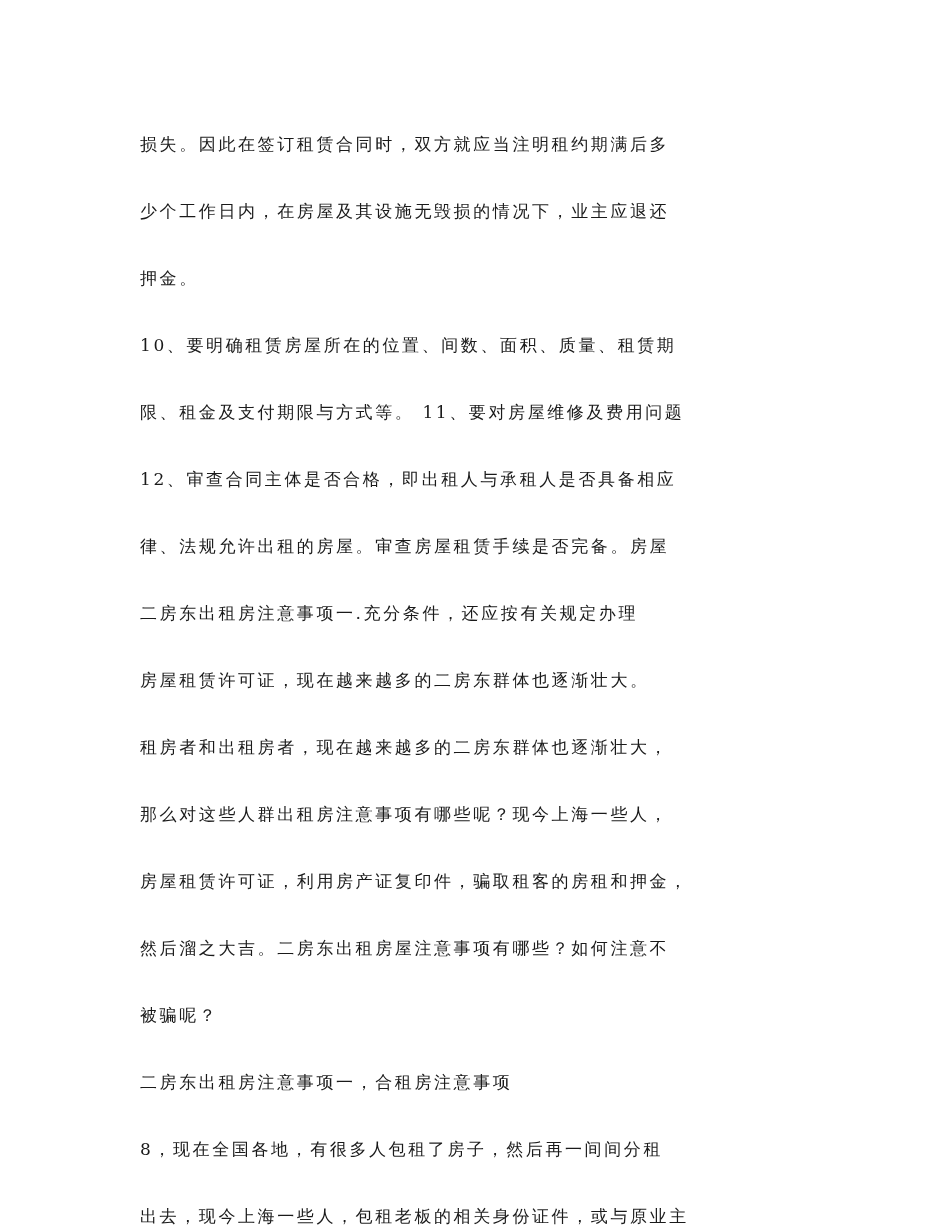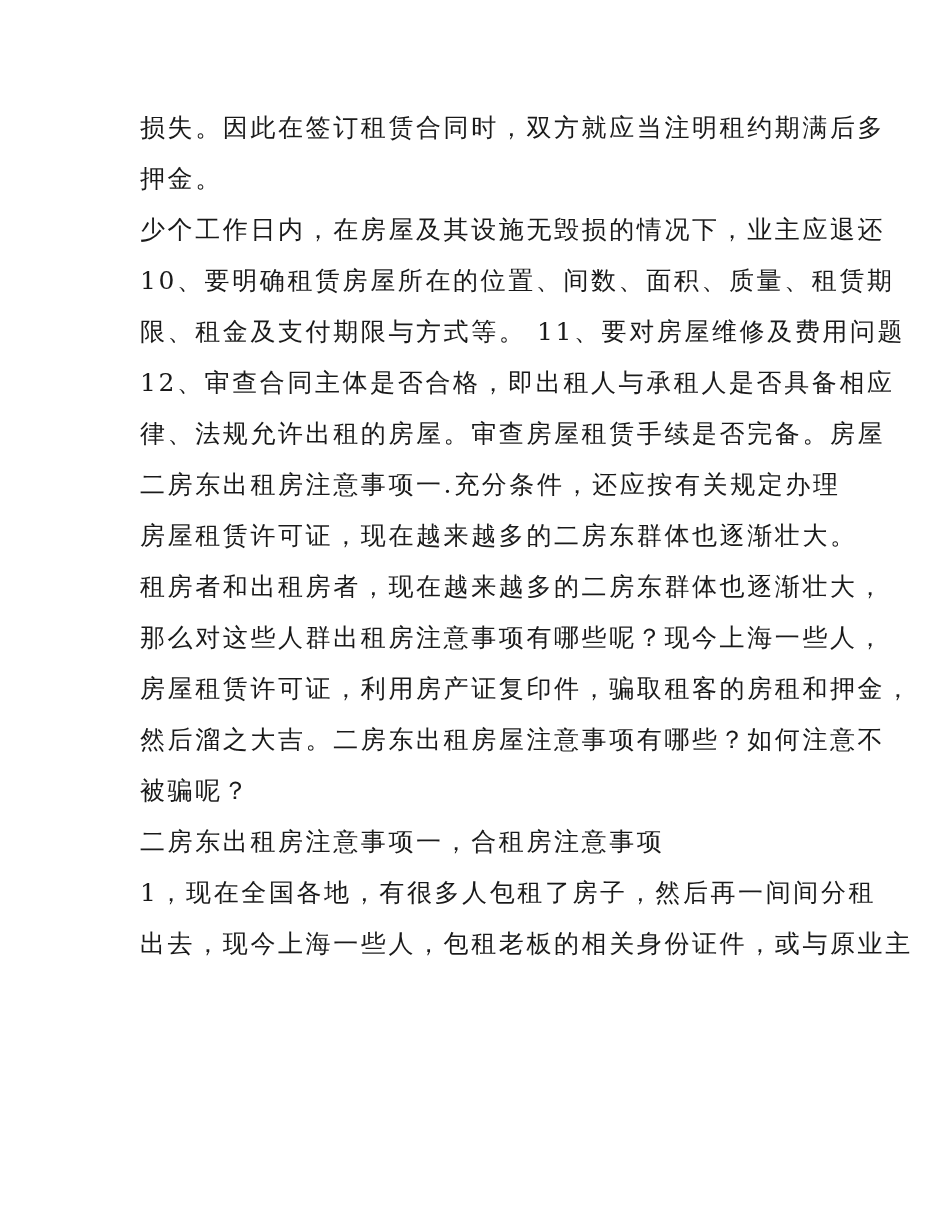--- a/index.html
+++ b/index.html
@@ -17,39 +17,40 @@
     }
     .page {
       position: absolute;
       left: 140px;
       top: 106px;
       width: 672px;
     }
     .line {
       height: 51px;
       line-height: 44px;
-      font-size: 25px;
+      font-size: 17px;
       white-space: nowrap;
       letter-spacing: 2.6px;
+      margin-top: 16px;
     }
   </style>
 </head>
 <body>
 
 <div class="page">
   <div class="line">损失。因此在签订租赁合同时，双方就应当注明租约期满后多</div>
+  <div class="line">少个工作日内，在房屋及其设施无毁损的情况下，业主应退还</div>
   <div class="line">押金。</div>
-  <div class="line">少个工作日内，在房屋及其设施无毁损的情况下，业主应退还</div>
   <div class="line">10、要明确租赁房屋所在的位置、间数、面积、质量、租赁期</div>
   <div class="line">限、租金及支付期限与方式等。 11、要对房屋维修及费用问题</div>
   <div class="line">12、审查合同主体是否合格，即出租人与承租人是否具备相应</div>
   <div class="line">律、法规允许出租的房屋。审查房屋租赁手续是否完备。房屋</div>
   <div class="line">二房东出租房注意事项一.充分条件，还应按有关规定办理</div>
   <div class="line">房屋租赁许可证，现在越来越多的二房东群体也逐渐壮大。</div>
   <div class="line">租房者和出租房者，现在越来越多的二房东群体也逐渐壮大，</div>
   <div class="line">那么对这些人群出租房注意事项有哪些呢？现今上海一些人，</div>
   <div class="line">房屋租赁许可证，利用房产证复印件，骗取租客的房租和押金，</div>
   <div class="line">然后溜之大吉。二房东出租房屋注意事项有哪些？如何注意不</div>
   <div class="line">被骗呢？</div>
   <div class="line">二房东出租房注意事项一，合租房注意事项</div>
-  <div class="line">1，现在全国各地，有很多人包租了房子，然后再一间间分租</div>
+  <div class="line">8，现在全国各地，有很多人包租了房子，然后再一间间分租</div>
   <div class="line">出去，现今上海一些人，包租老板的相关身份证件，或与原业主</div>
 </div>
 
 </body></html>

